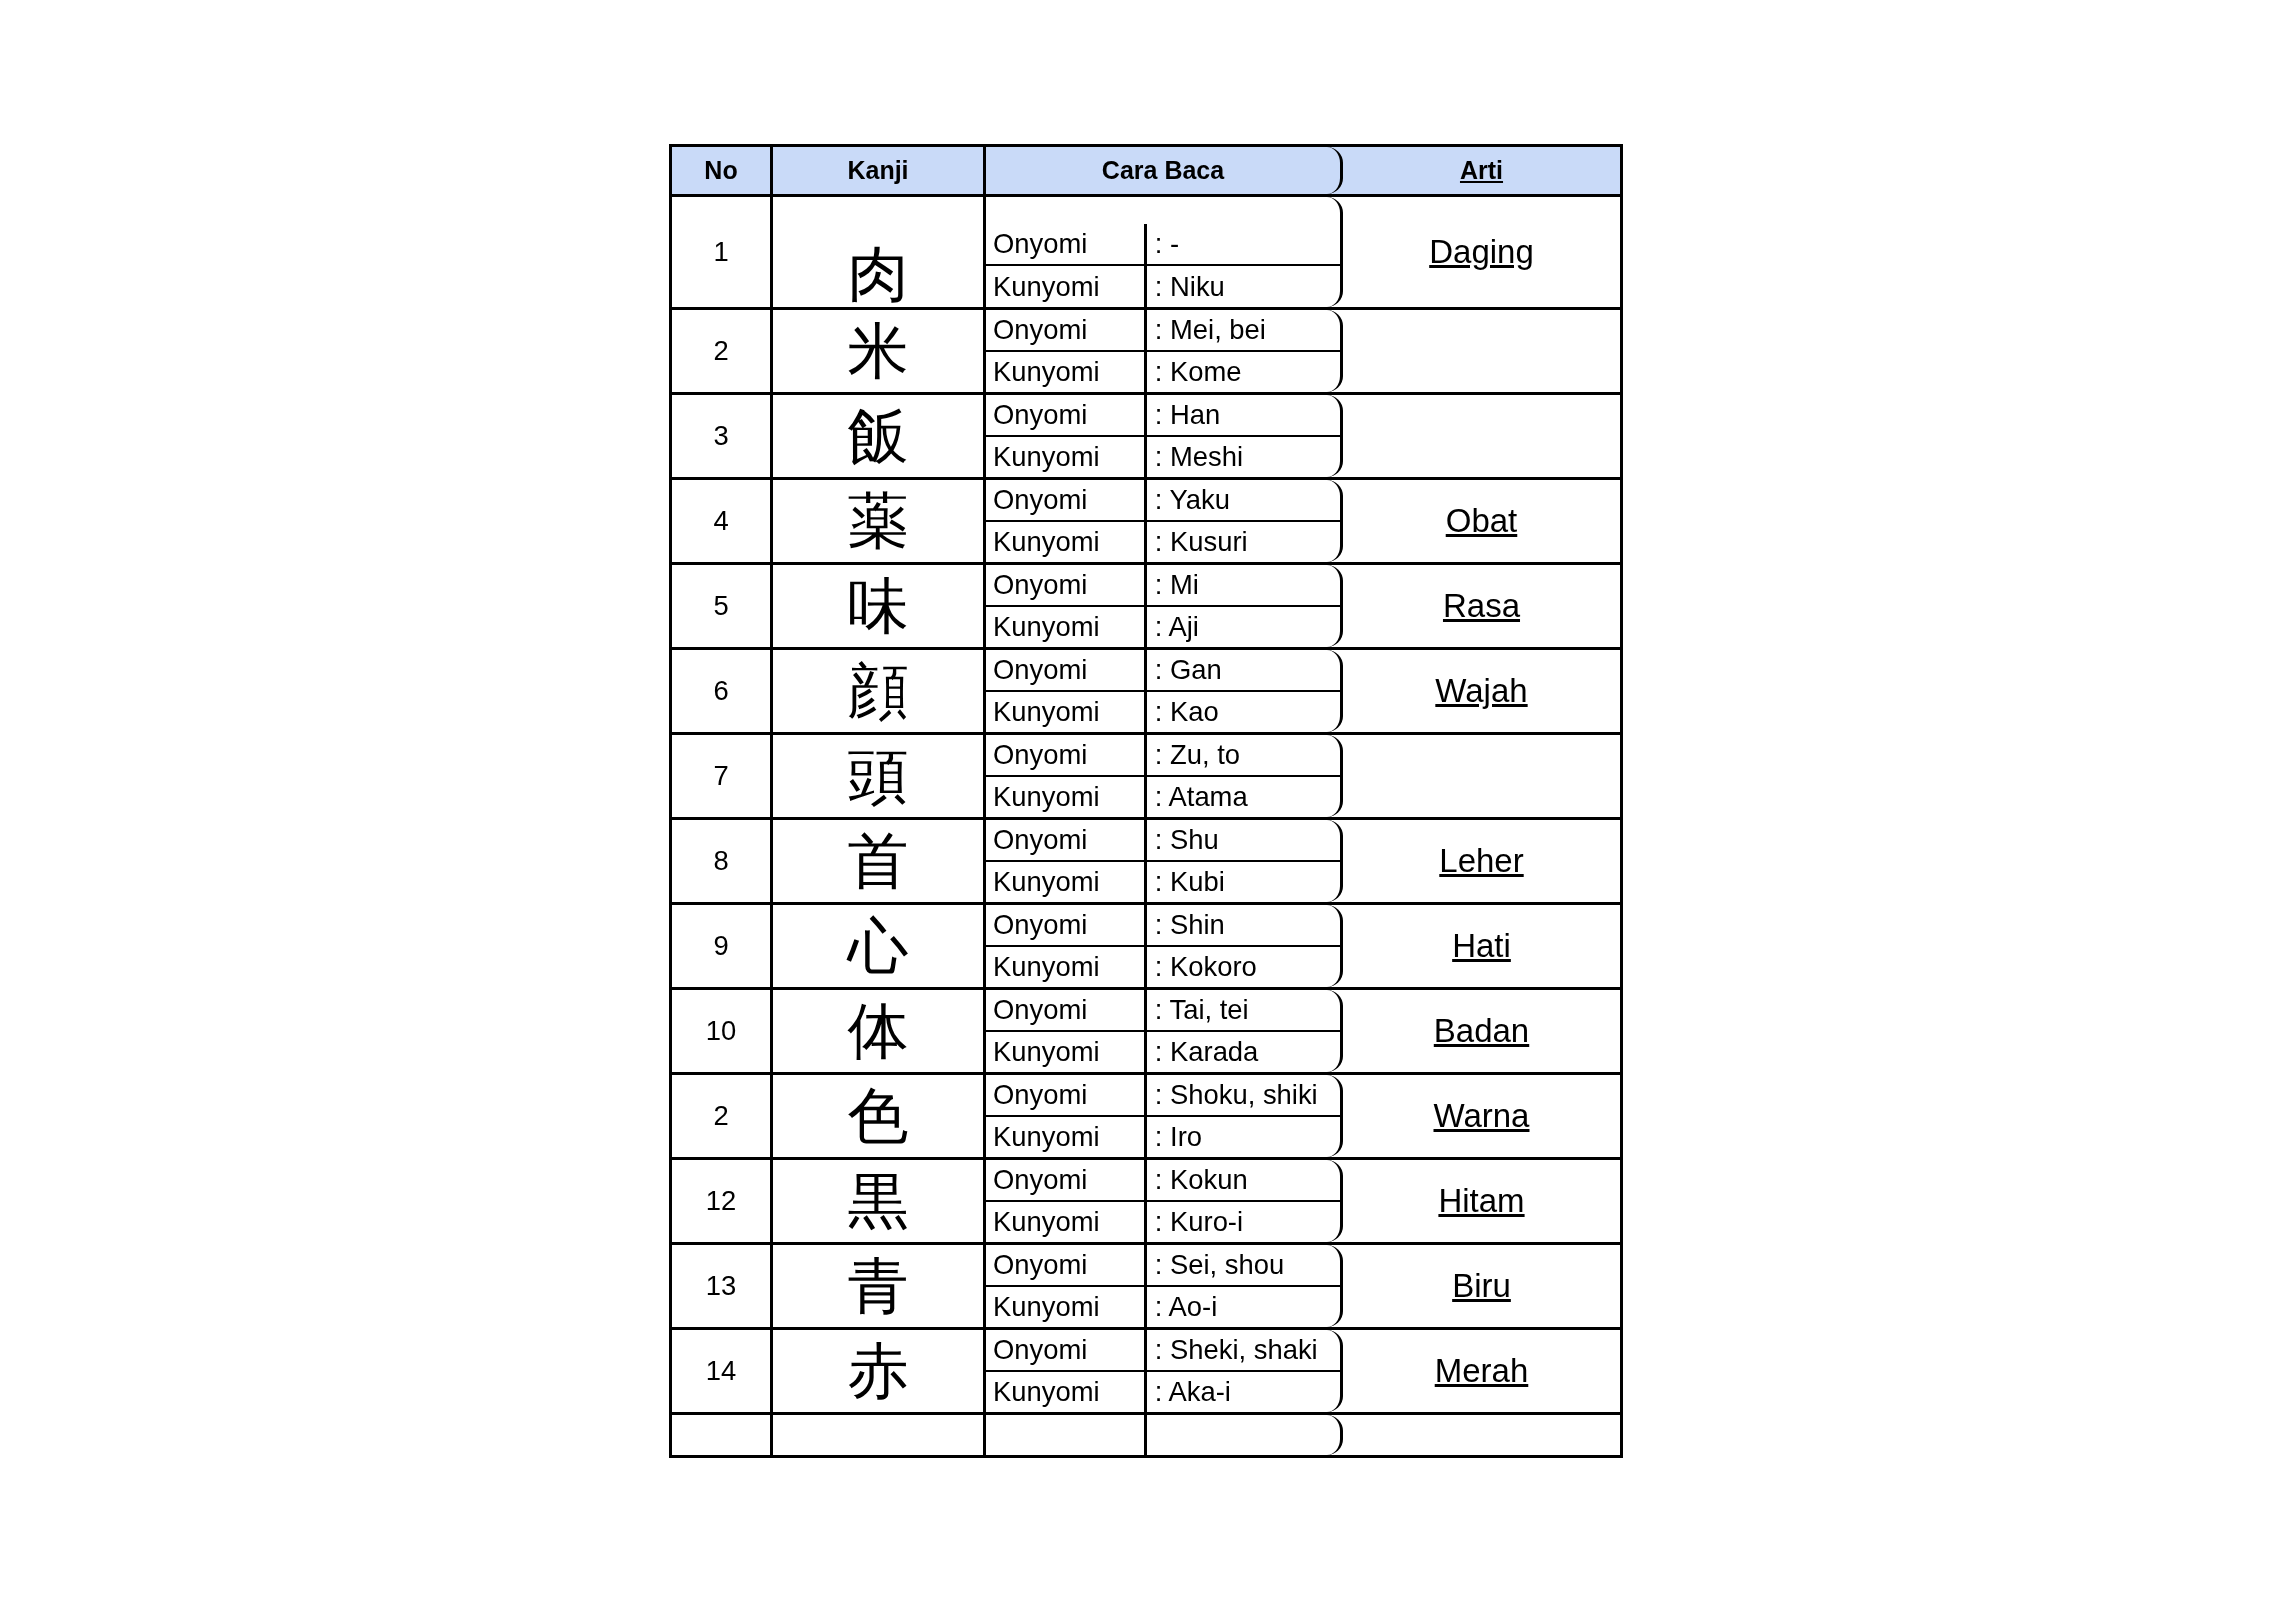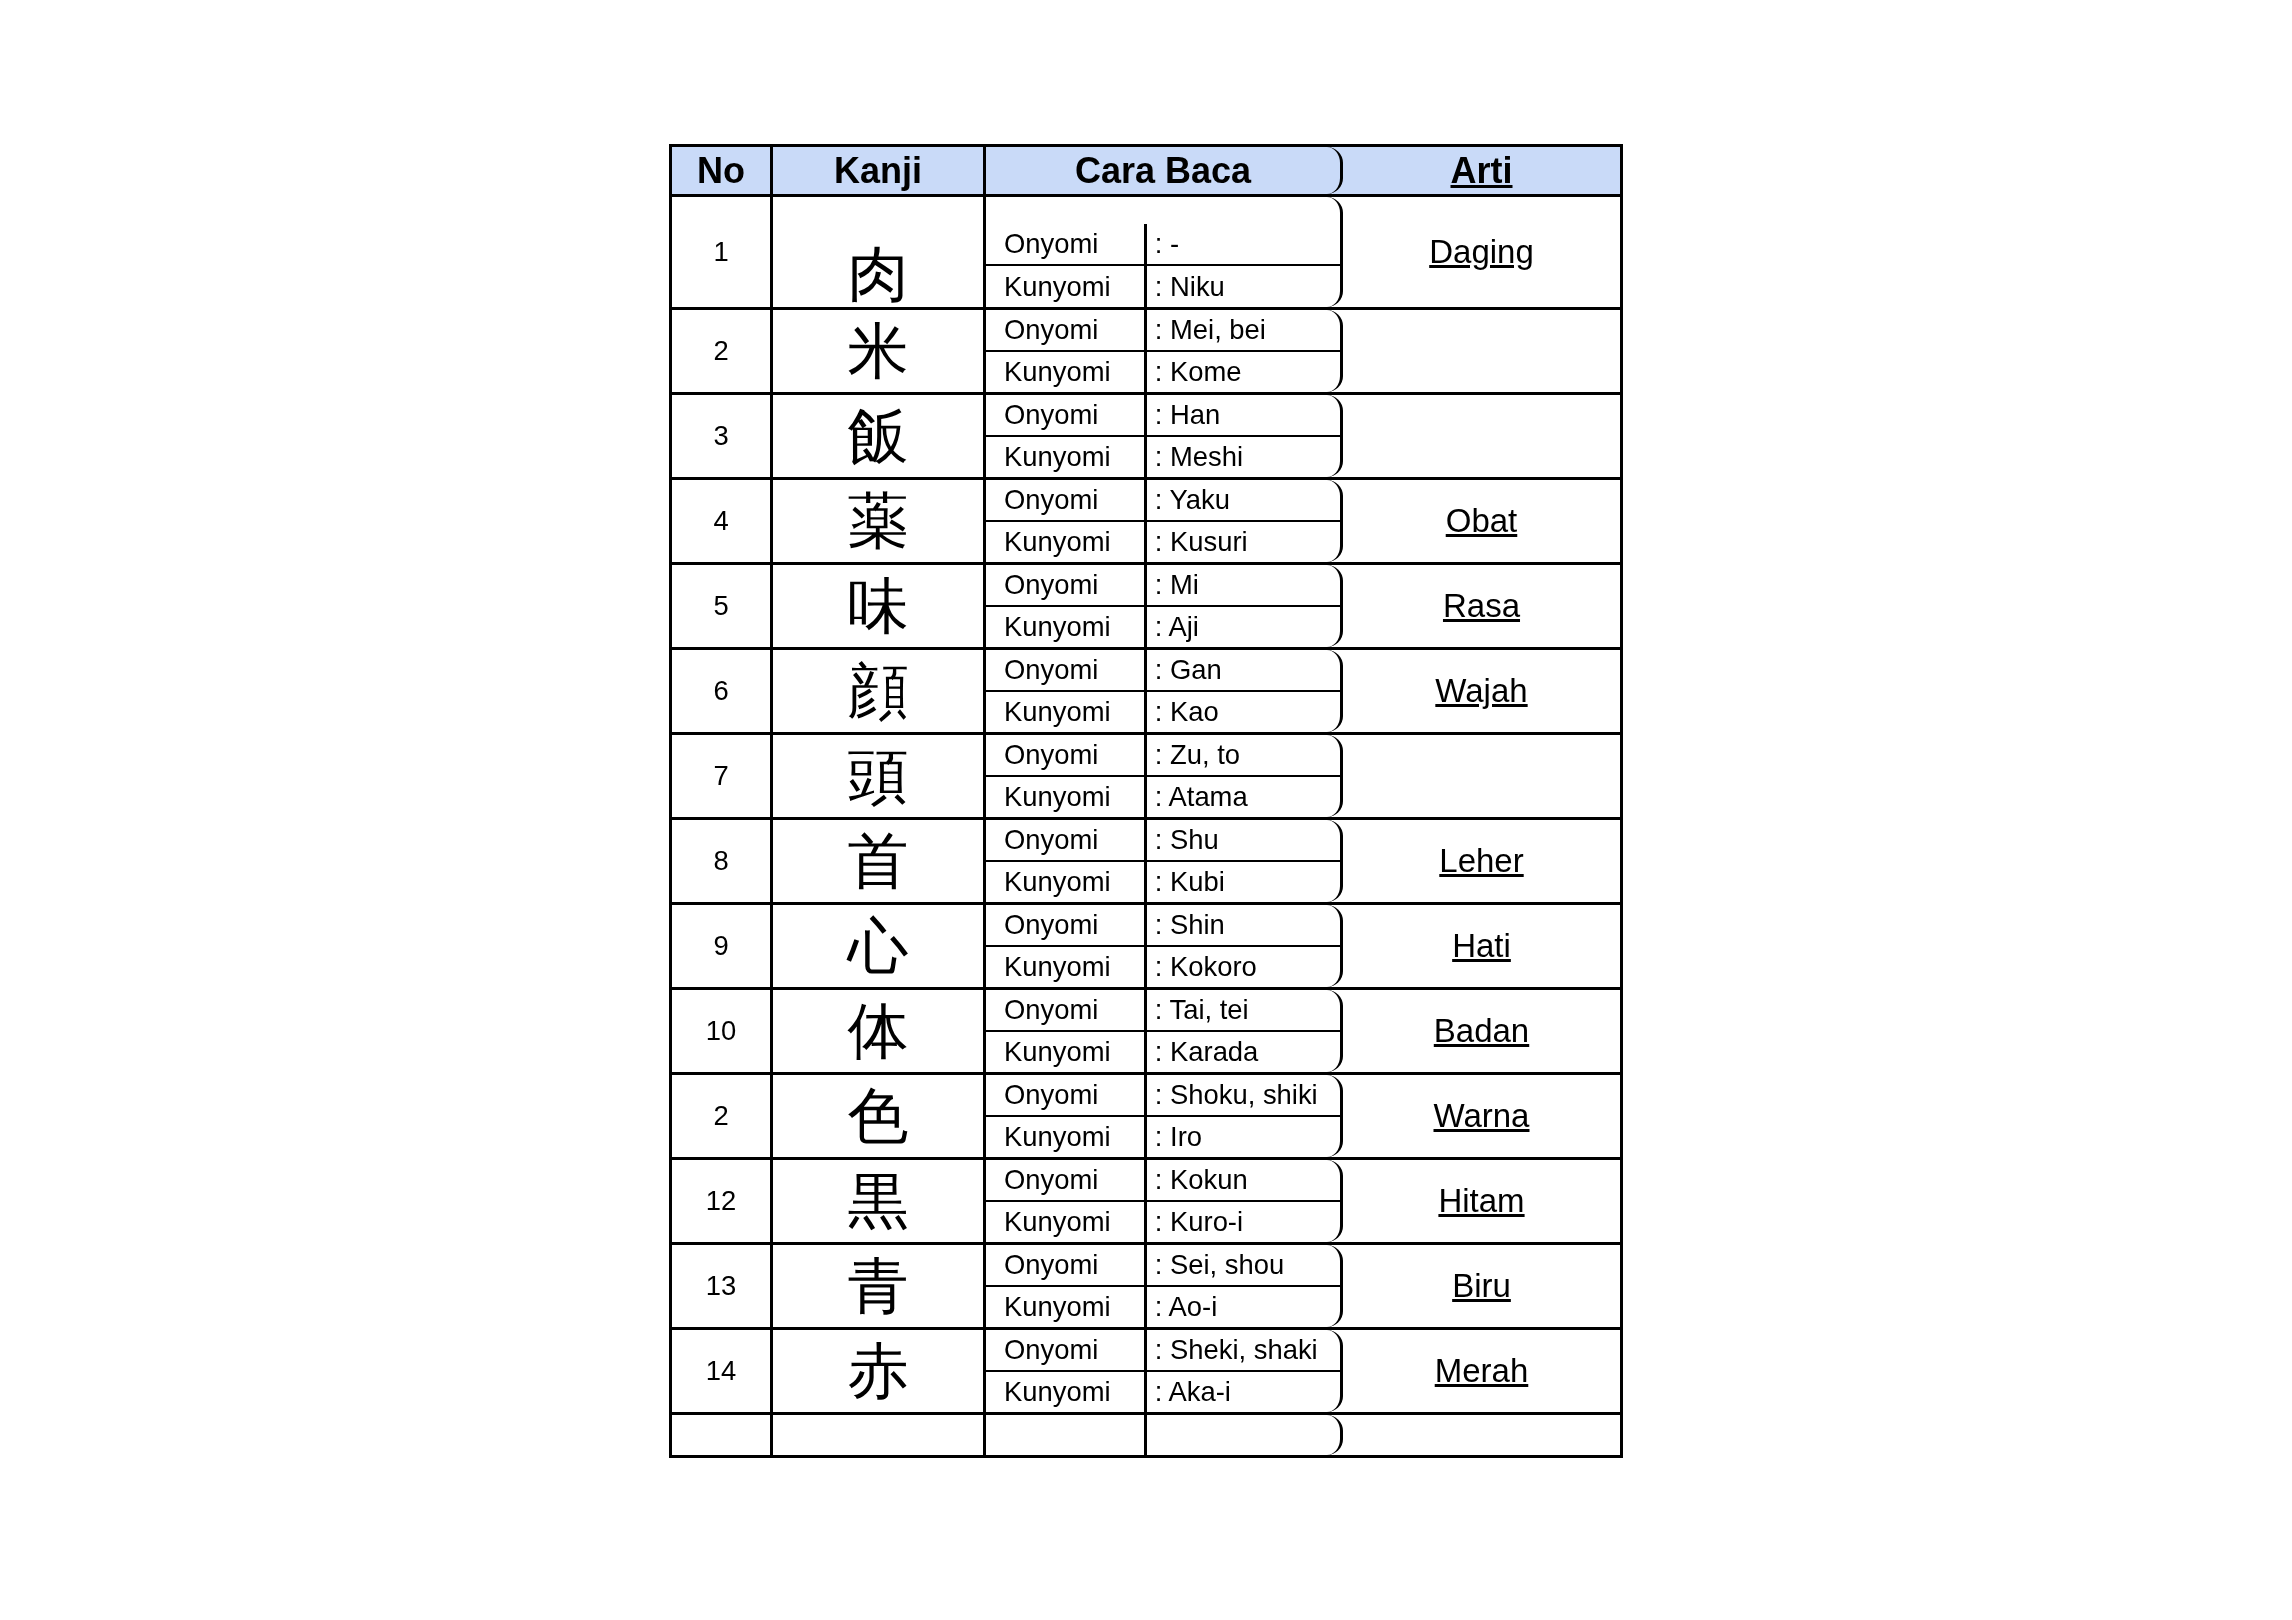--- a/index.html
+++ b/index.html
@@ -21,34 +21,34 @@
   .row { display:flex; }
   .row.body, .row.empty, .row.header { width:100%; }
   .row.body, .row.empty { border-top:3.9px solid #000; }
   .row.header { height:47px; background:var(--header-bg, #c9daf8); }
   .cell { box-sizing:border-box; }
   .c-no    { width:101px; border-right:3.9px solid #000; display:flex; align-items:center; justify-content:center; }
   .c-kanji { width:213px; border-right:3.9px solid #000; display:flex; align-items:center; justify-content:center; }
   .c-cb    { width:357px; border-right:3.9px solid #000; display:flex; flex-direction:column;border-radius:16px; }
   .c-arti  { flex:1; display:flex; align-items:center; justify-content:center;text-decoration:underline; }
 
-  .row.header .cell { font-weight:bold; font-size:36px; }
+  .row.header .cell { font-weight:bold; font-size:25px; }
   .row.header .c-cb { flex-direction:row; align-items:center; justify-content:center; }
 
   .row.body { height:82px; }
   .row.body.tall { height:110px; }
 
   .no-text { font-size:27.4px; }
   .kanji-glyph { font-size:61px; line-height:1; }
   .row.body.tall .c-kanji { padding-top:45px; }
 
   .cb-spacer { height:26.5px; }
   .cb-sub { flex:1; display:flex; min-height:0; }
   .cb-sub.kunyomi-sub { border-top:2px solid #000; }
-  .cb-label { width:161px; border-right:3.9px solid #000; display:flex; align-items:center; padding-left:18px; box-sizing:border-box; font-size:27.4px; }
+  .cb-label { width:161px; border-right:3.9px solid #000; display:flex; align-items:center; padding-left:7px; box-sizing:border-box; font-size:27.4px; }
   .cb-value { flex:1; display:flex; align-items:center; padding-left:7.8px; font-size:27.4px; }
 
   .arti-text { font-size:33px; }
 
   .row.empty { height:40px; }
   .row.empty .c-cb { flex-direction:row; }
   .row.empty .cb-label { height:100%; }
 </style>
 </head>
 <body>

